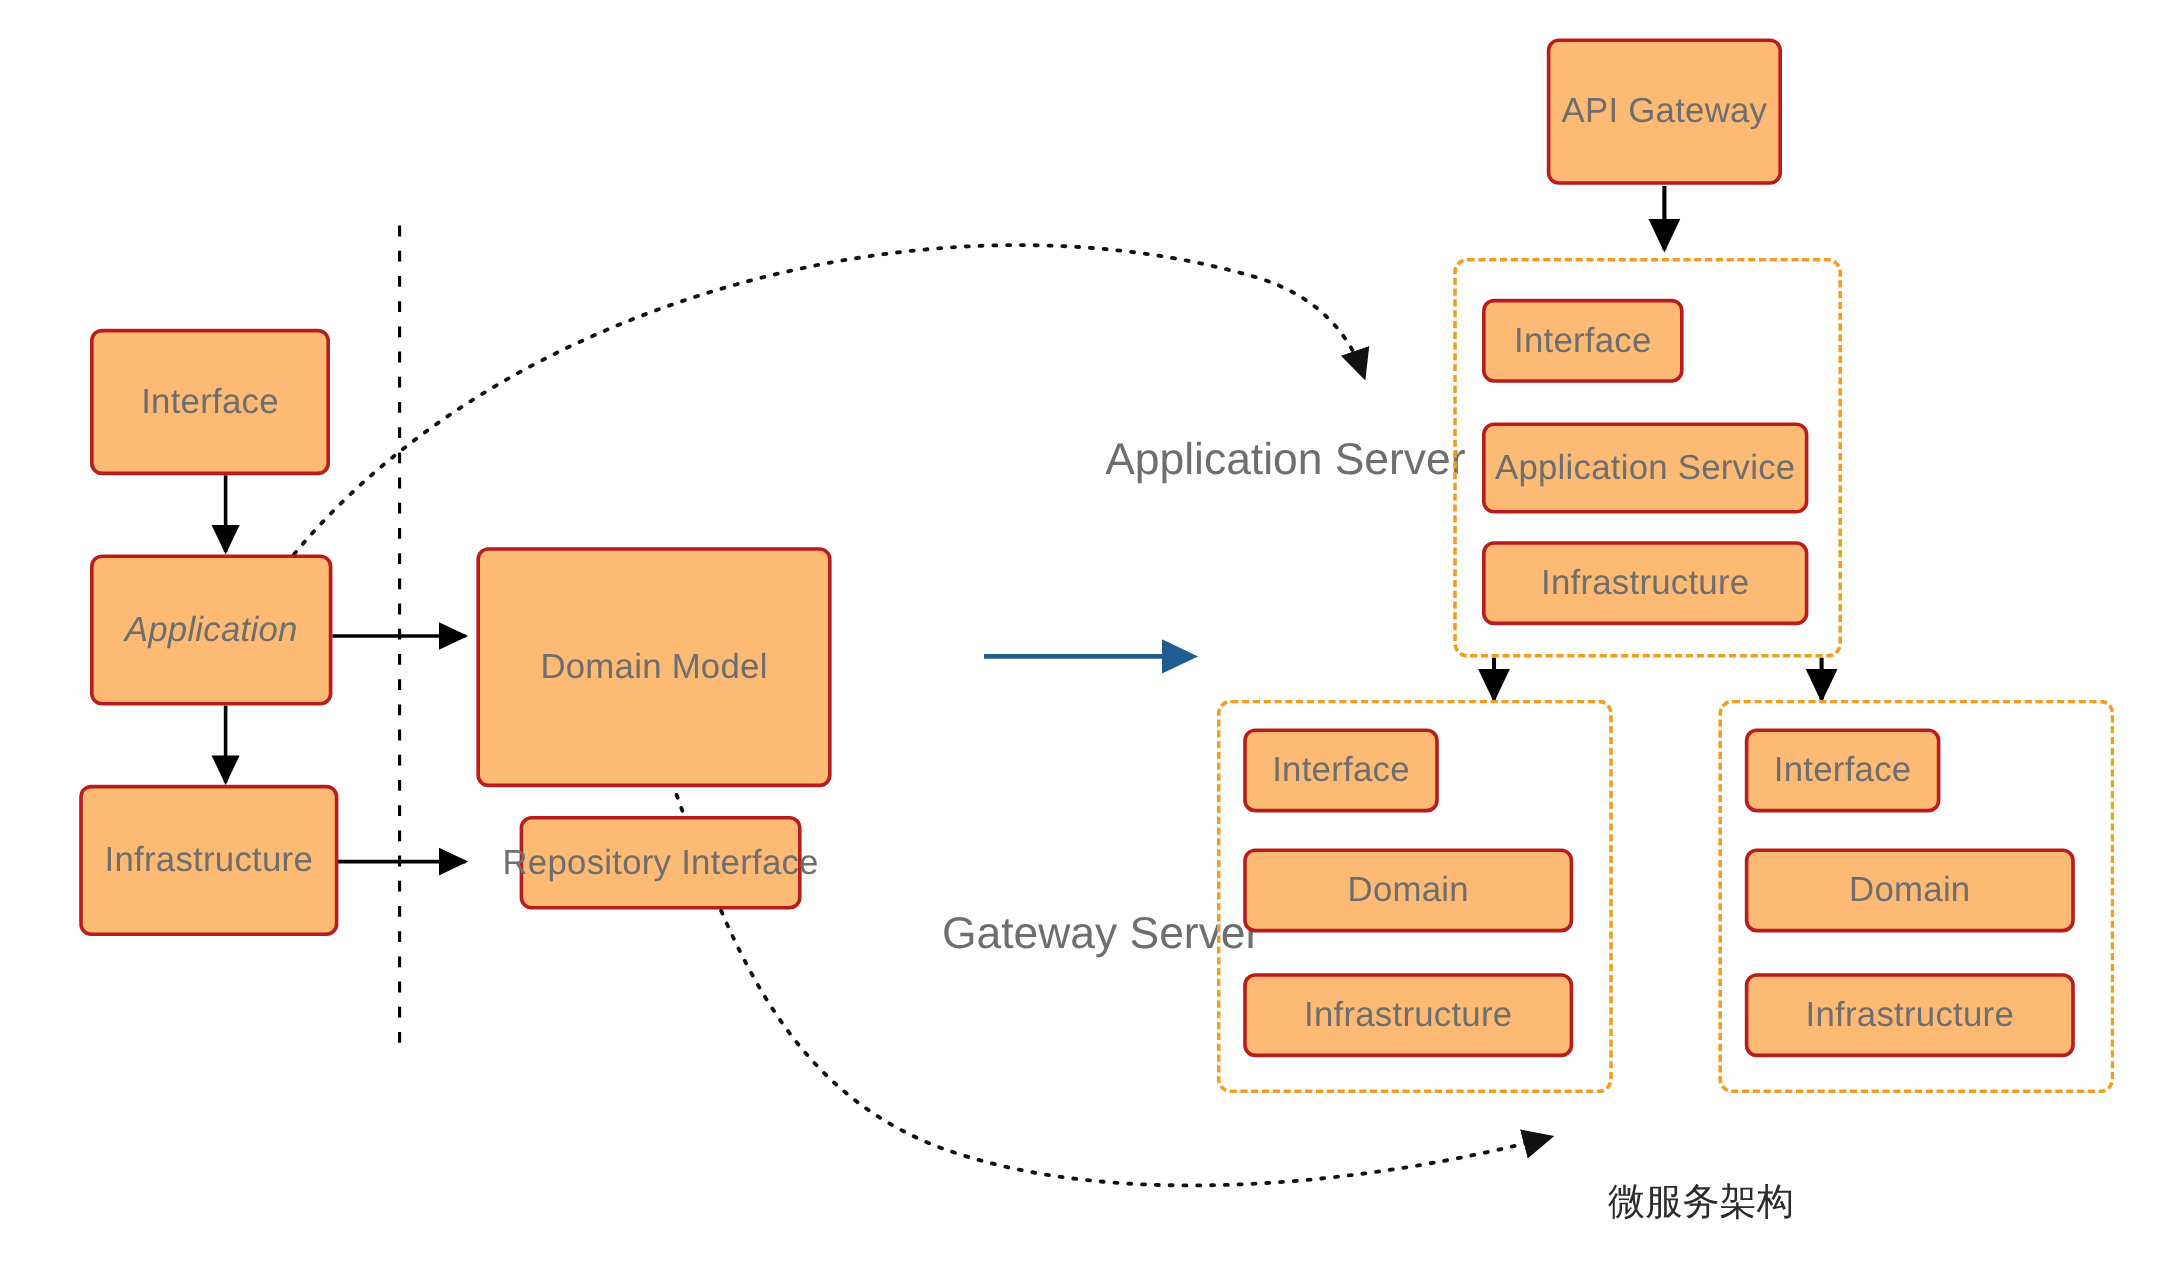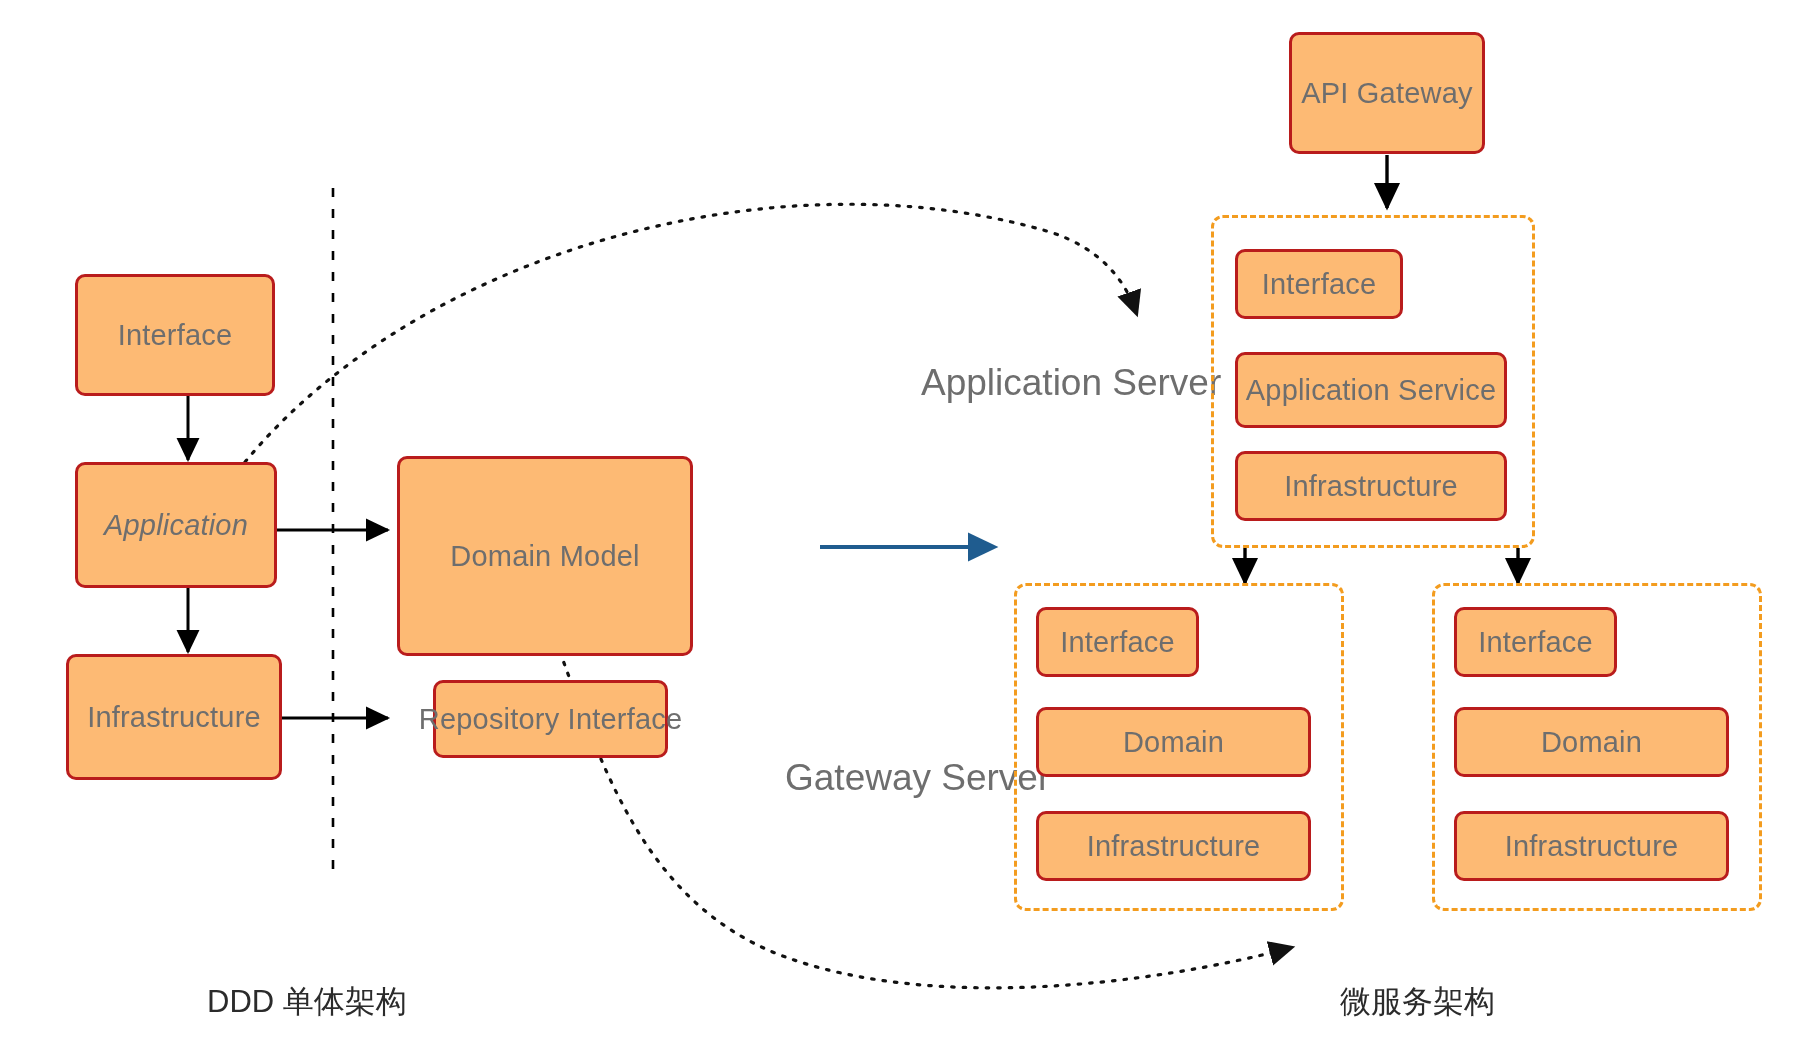--- a/index.html
+++ b/index.html
@@ -112,21 +112,20 @@
   </div>
 
   <div class="node" style="left:397px; top:432px; width:296px; height:200px;margin-top:24px;">
     <span>Domain Model</span>
   </div>
 
   <div class="node" style="left:397px; top:680px; width:235px; height:78px;margin-left:36px;">
     <span>Repository Interface</span>
   </div>
 
-  <div class="cn-label" style="left:207px; top:981px;">DDD 单体架构</div>
 
   <div class="node" style="left:1289px; top:32px; width:196px; height:122px;">
     <span>API Gateway</span>
   </div>
 
   <div class="plain-label" style="left:921px; top:362px;">Application Server</div>
 
   <div class="group" style="left:1211px; top:215px; width:324px; height:333px;"></div>
 
   <div class="node" style="left:1235px; top:249px; width:168px; height:70px;">

